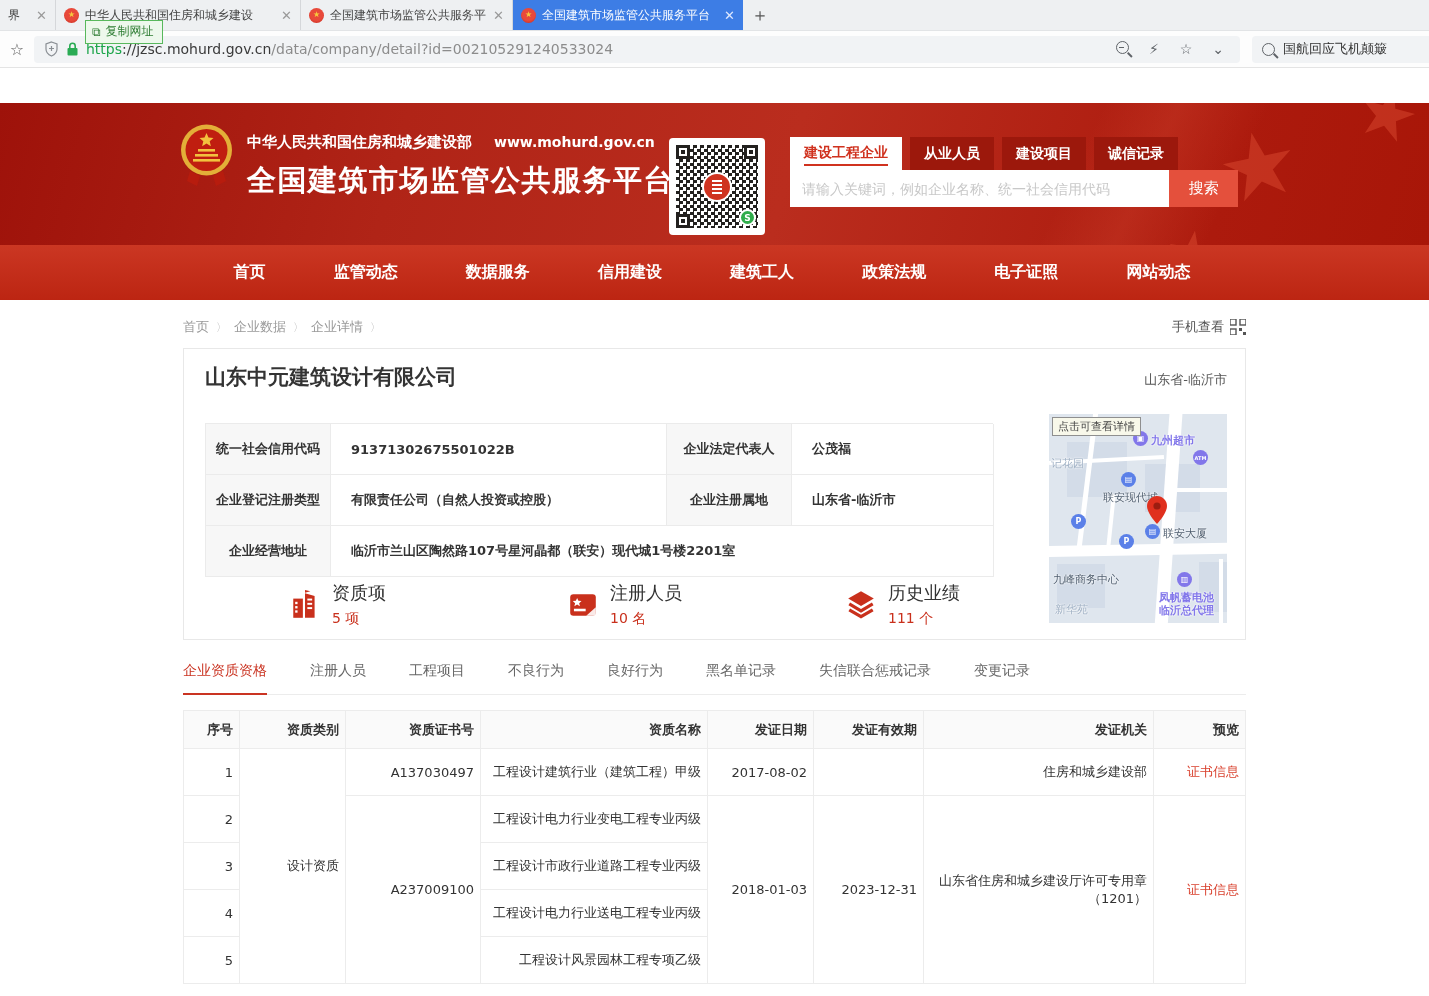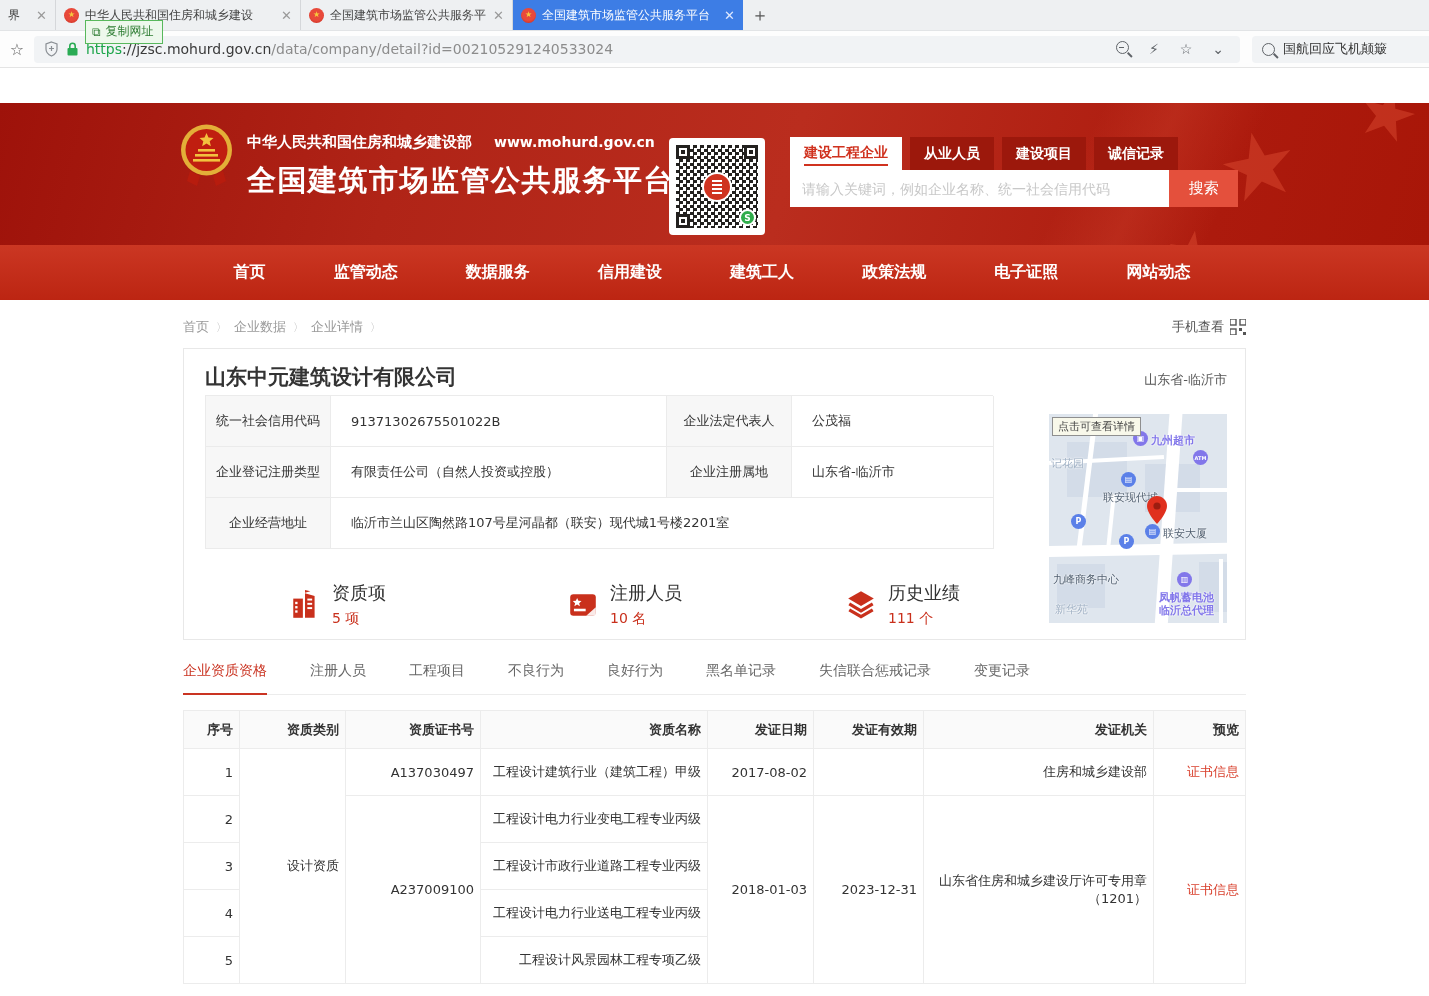--- a/index.html
+++ b/index.html
@@ -69,21 +69,21 @@
   .crumbs { display:flex; align-items:center; gap:7px; font-size:13px; color:#999; }
   .crumbs .sep { color:#c0c0c0; font-size:11px; }
   .crumbs a { color:#999; text-decoration:none; cursor:pointer; }
   .mobile-view { display:flex; align-items:center; gap:6px; font-size:13px; color:#555; cursor:pointer; }
 
   .panel { border:1px solid #e8e8e8; background:#fff; height:292px; position:relative; padding:14px 18px 0 21px; }
   .panel-titlerow { display:flex; justify-content:space-between; align-items:flex-end;text-align:right; }
   .company-name { font-size:21px; font-weight:bold; color:#333; }
   .company-region { font-size:13px; color:#555; padding-bottom:2px; }
 
-  .info-grid { margin-top:4px; width:788px; display:grid; grid-template-columns:125px 336px 125px 202px; grid-auto-rows:51px; border-top:1px solid #ebebeb; border-left:1px solid #ebebeb; font-size:13px; color:#333; }
+  .info-grid { margin-top:32px; width:788px; display:grid; grid-template-columns:125px 336px 125px 202px; grid-auto-rows:51px; border-top:1px solid #ebebeb; border-left:1px solid #ebebeb; font-size:13px; color:#333;font-weight:bold; }
   .ig-cell { border-right:1px solid #ebebeb; border-bottom:1px solid #ebebeb; display:flex; align-items:center; }
   .ig-label { background:#f7f7f7; justify-content:center; text-align:center; }
   .ig-value { padding-left:20px; padding-right:8px; }
   .ig-span3 { grid-column:2 / 5; }
 
   .stats-row { position:absolute; left:105px; top:232px; display:flex; gap:128px; }
   .stat { display:flex; gap:11px; align-items:center; width:150px; }
   .stat-txt .s-label { font-size:18px; color:#333; }
   .stat-txt .s-value { font-size:14px; color:#c9301c; margin-top:5px; }
 

